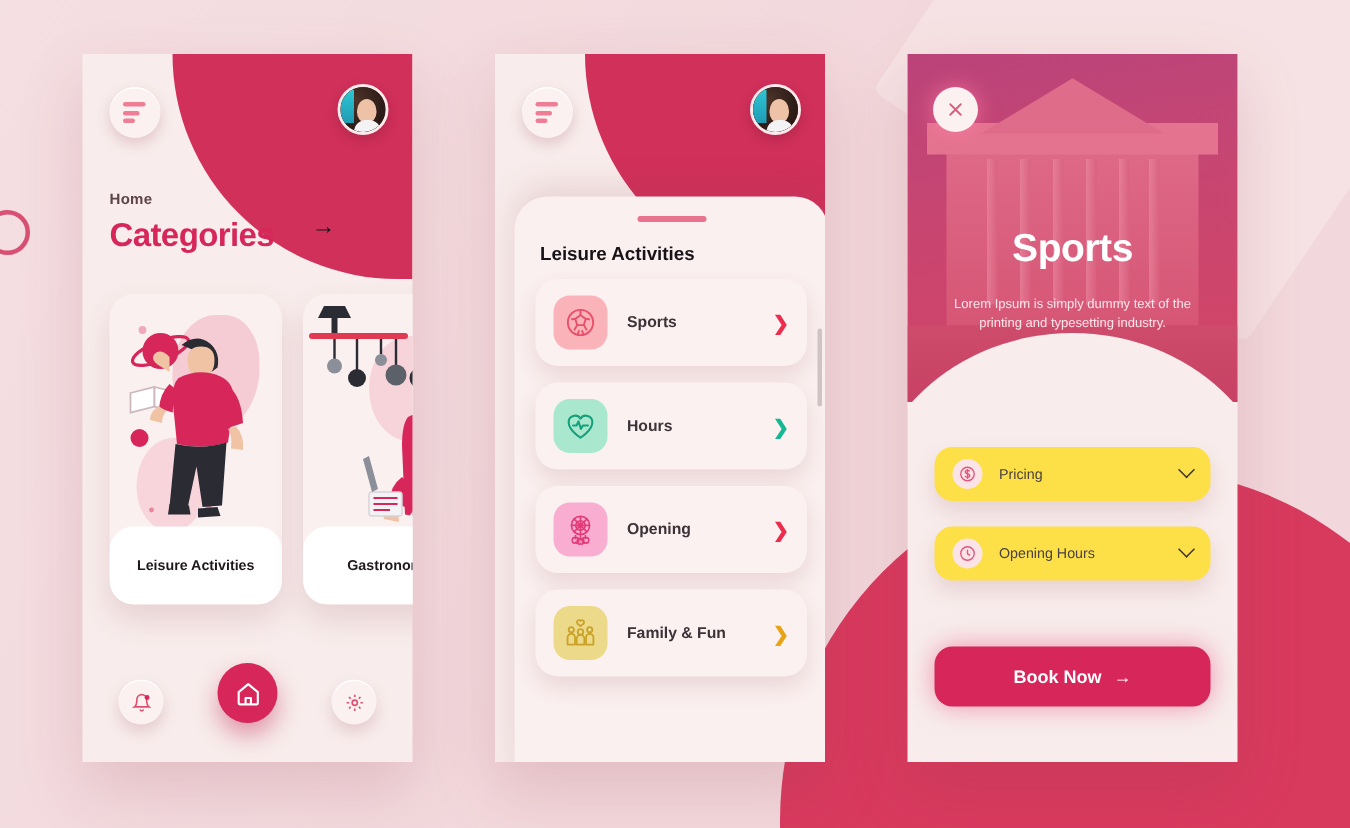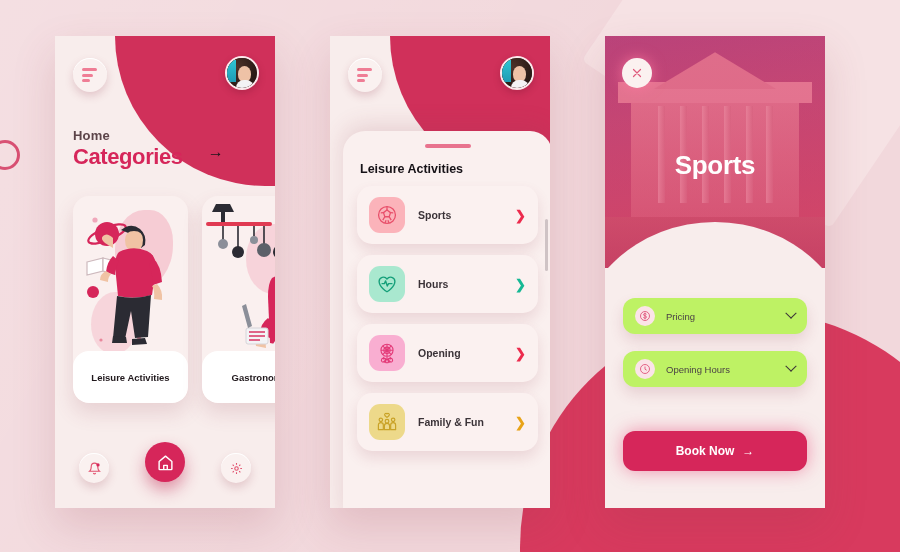--- a/index.html
+++ b/index.html
@@ -91,21 +91,21 @@
     border-radius: 8px 8px 0 0; background:#f3f3f5; }
 
   .header-blob {
     position: absolute; right: 0; top: 0;
     width: 160px; height: 150px;
     background: #d0305a;
     border-bottom-left-radius: 150px;
   }
 
   
-  .crumb { position:absolute; left:18px; top:92px; font-size:13px; font-weight:bold;
+  .crumb { position:absolute; left:18px; top:92px; font-size:10px; font-weight:bold;
     color:#5c4449; letter-spacing:.2px; }
   .page-title-row { position:absolute; left:18px; top:108px; display:flex; gap:25px; }
   .page-title { font-size:22px; font-weight:bold; color:#d6265a; letter-spacing:-.4px; }
   .arrow-ico { font-size:16px; color:#19161a; line-height:1; }
 
   .cat-strip { position:absolute; left:18px; top:160px; display:flex; gap:14px; }
   .cat-card {
     width: 115px; height: 207px; border-radius: 16px;
     background: #faf0ef; position: relative; overflow: hidden;
     box-shadow: 0 10px 20px rgba(150,60,80,0.16);
@@ -183,21 +183,21 @@
   .close-btn {
     position:absolute; left:17px; top:22px; width:30px; height:30px; border-radius:50%;
     background:#fbf1f0; display:flex; align-items:center; justify-content:center;
     box-shadow:0 0 14px rgba(255,120,160,0.75); cursor:pointer;
   }
   .hero-title { position:absolute; left:0; right:0; top:114px; text-align:center;
     font-size:26px; font-weight:bold; color:#fff; letter-spacing:-.3px; }
   .hero-sub { position:absolute; left:26px; right:26px; top:160px; text-align:center;
     font-size:8.7px; line-height:1.45; color:#fbe6ea; }
 
-  .acc { margin:0 18px; height:36px; border-radius:12px; background:#bef264;
+  .acc { margin:0 18px; height:36px; border-radius:12px; background:#fde047;
     box-shadow:0 7px 14px rgba(150,60,80,0.16);
     display:flex; align-items:center; padding:0 12px; gap:11px; cursor:pointer; }
   .acc-ico { width:20px; height:20px; border-radius:50%; background:#fbe4e8;
     display:flex; align-items:center; justify-content:center; flex:0 0 auto; }
   .acc-label { flex:1; font-size:9.5px; color:#4a4145; }
   .chev-d { width:8px; height:8px; border-right:1.6px solid #3b3338;
     border-bottom:1.6px solid #3b3338; transform:rotate(45deg) translate(-2px,-2px); }
   .book-btn {
     margin:0 18px; height:40px; border-radius:12px; background:#d6265a;
     display:flex; align-items:center; justify-content:center; gap:8px;
@@ -431,20 +431,21 @@
       <div class="hero-tint"></div>
       <div class="hero-curve"></div>
 
       <div class="close-btn">
         <svg width="12" height="12" viewBox="0 0 24 24" stroke="#e05a7c" stroke-width="2.4" stroke-linecap="round">
           <path d="M5 5 19 19M19 5 5 19"></path>
         </svg>
       </div>
 
       <div class="hero-title">Sports</div>
+      <div class="hero-sub">Lorem Ipsum is simply dummy text of the printing and typesetting industry.</div>
     </div>
 
     <div style="position:absolute;left:0;right:0;top:262px;display:flex;flex-direction:column;gap:17px;">
 
       <div class="acc">
         <div class="acc-ico">
           <svg width="12" height="12" viewBox="0 0 24 24" fill="none" stroke="#e0567c" stroke-width="1.8">
             <circle cx="12" cy="12" r="9"></circle>
             <path d="M15 8.6c-.8-1-2-1.4-3.2-1.4-1.6 0-2.9.9-2.9 2.2 0 3 6.2 1.6 6.2 4.6 0 1.4-1.4 2.3-3.1 2.3-1.3 0-2.6-.5-3.4-1.5M12 5.4v13.2"></path>
           </svg>

